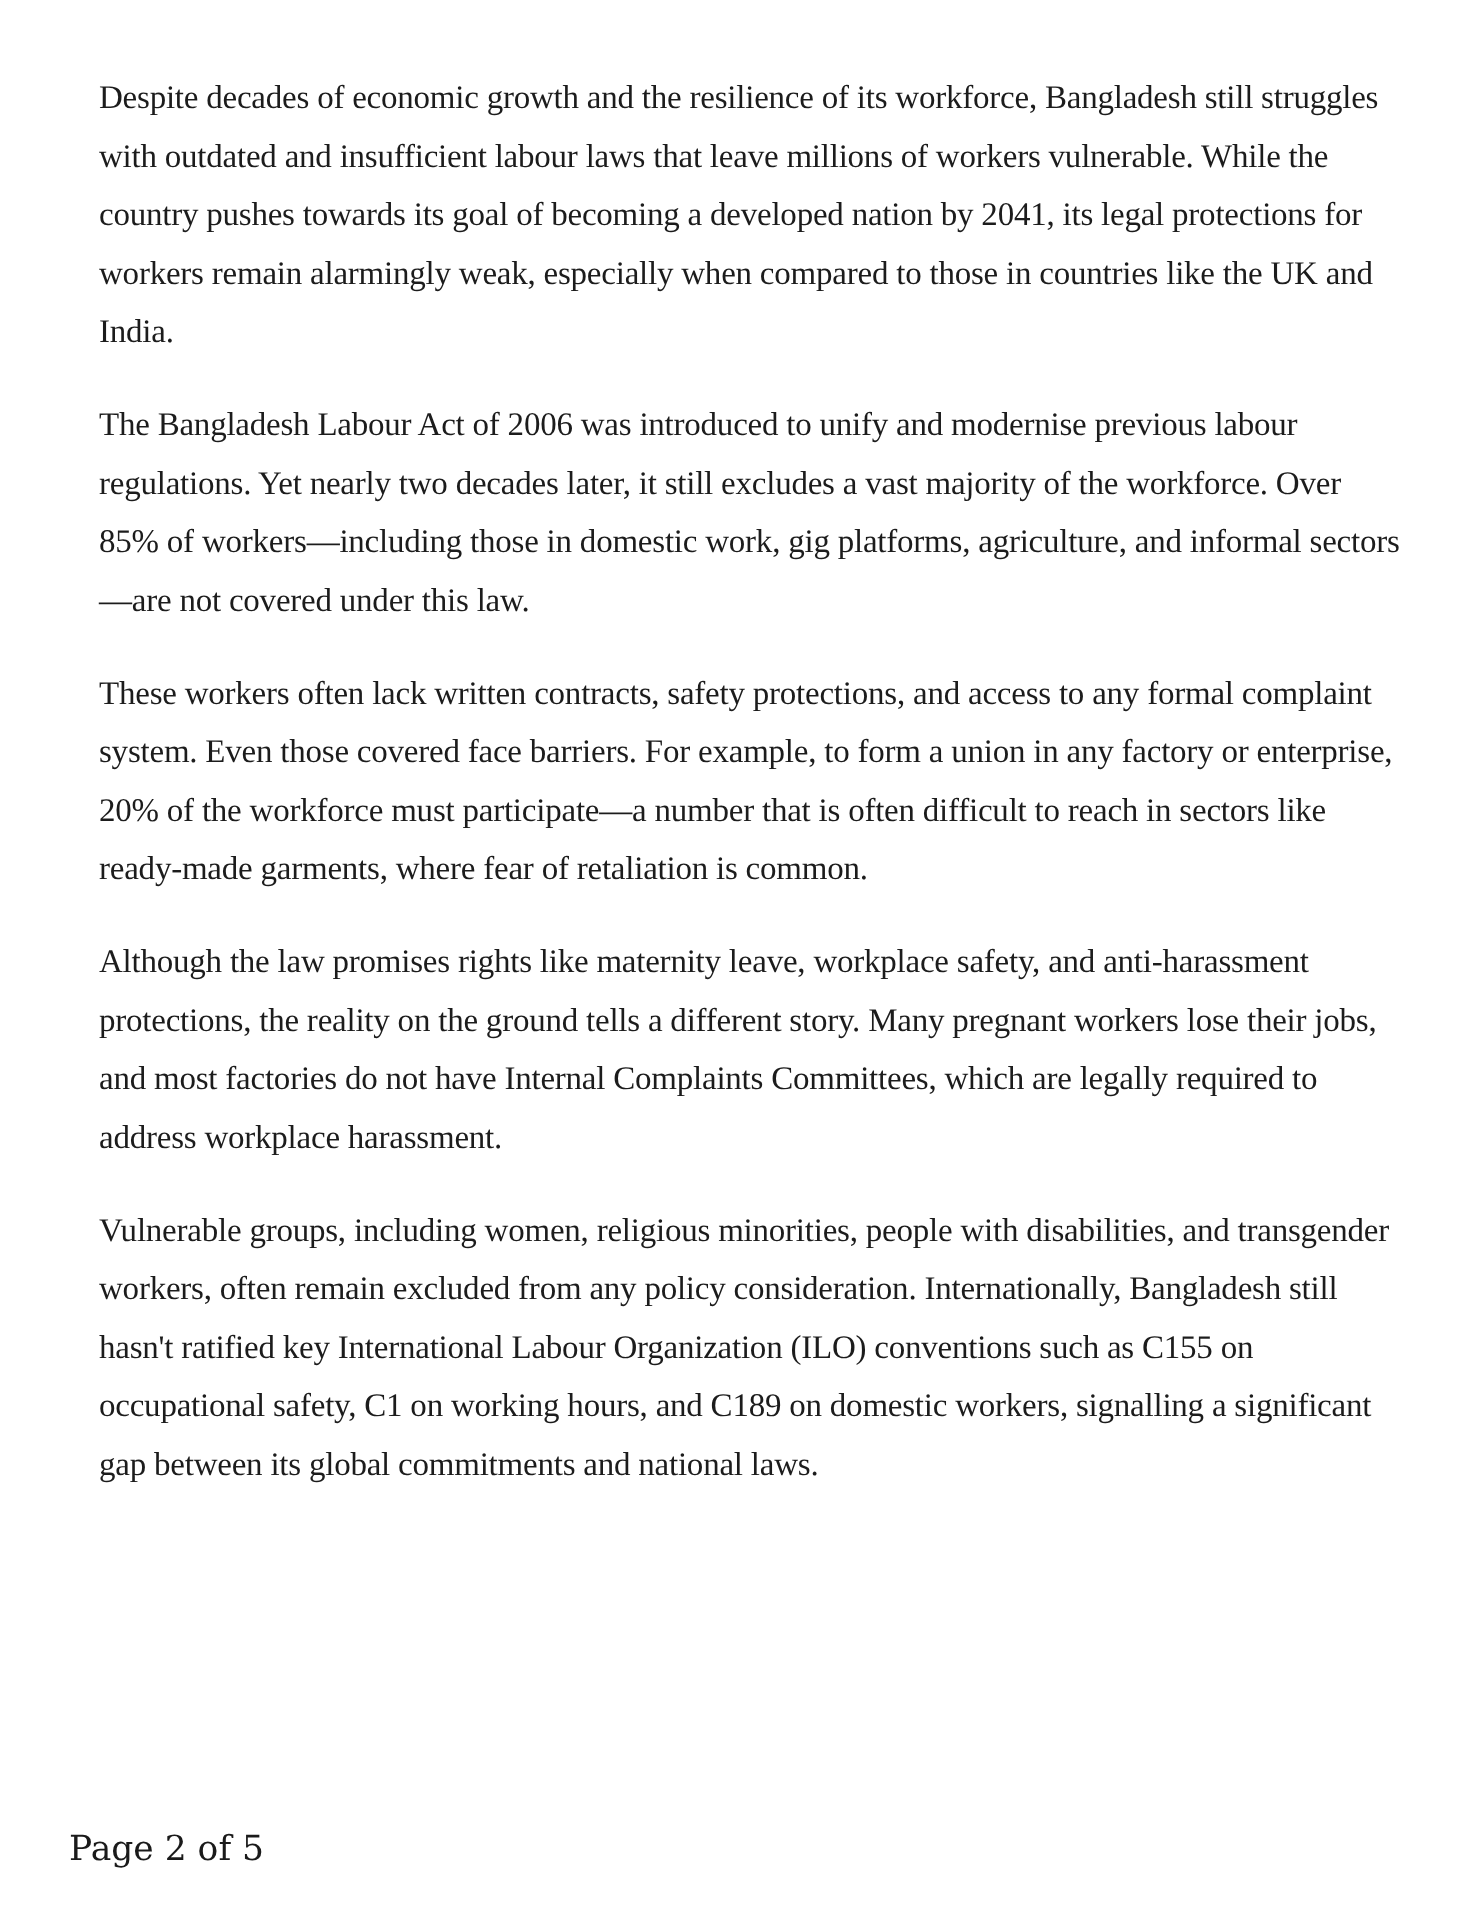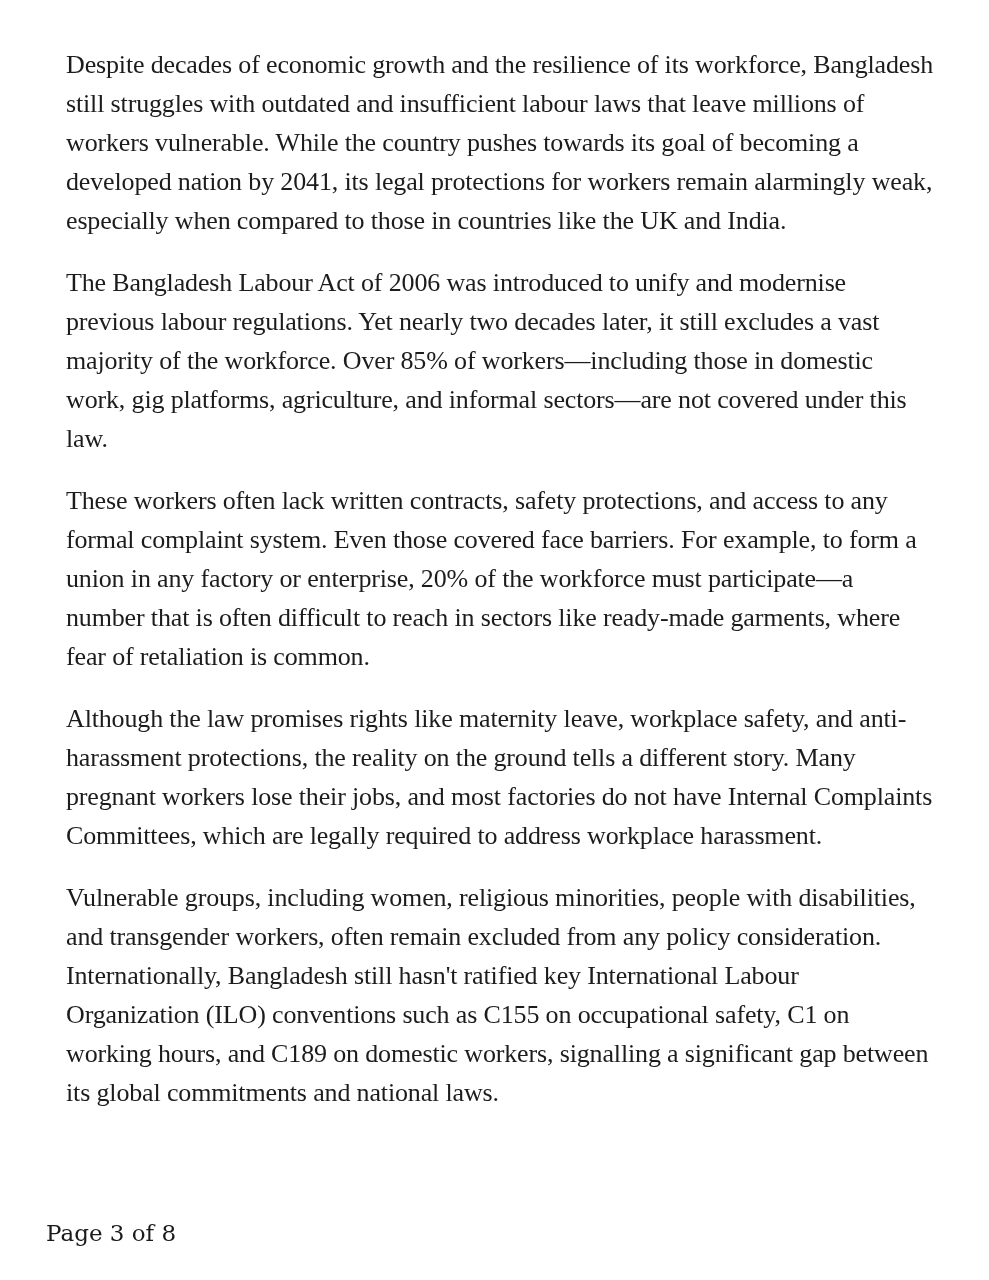--- a/index.html
+++ b/index.html
@@ -13,21 +13,21 @@
       position: relative;
       overflow: hidden;
       color: #1a1a1a;
     }
     .article {
       position: absolute;
       left: 66px;
       top: 46px;
       width: 870px;
       font-family: "Liberation Serif", "DejaVu Serif", serif;
-      font-size: 26px;
+      font-size: 22px;
       line-height: 38.9px;
       letter-spacing: -0.15px;
       color: #1c1c1c;
     }
     .article p {
       margin: 0 0 23.5px 0;
     }
     .footer {
       position: absolute;
       left: 46px;
@@ -42,13 +42,13 @@
 <body>
 
 <div class="article">
   <p>Despite decades of economic growth and the resilience of its workforce, Bangladesh still struggles with outdated and insufficient labour laws that leave millions of workers vulnerable. While the country pushes towards its goal of becoming a developed nation by 2041, its legal protections for workers remain alarmingly weak, especially when compared to those in countries like the UK and India.</p>
   <p>The Bangladesh Labour Act of 2006 was introduced to unify and modernise previous labour regulations. Yet nearly two decades later, it still excludes a vast majority of the workforce. Over 85% of workers—including those in domestic work, gig platforms, agriculture, and informal sectors—are not covered under this law.</p>
   <p>These workers often lack written contracts, safety protections, and access to any formal complaint system. Even those covered face barriers. For example, to form a union in any factory or enterprise, 20% of the workforce must participate—a number that is often difficult to reach in sectors like ready-made garments, where fear of retaliation is common.</p>
   <p>Although the law promises rights like maternity leave, workplace safety, and anti-harassment protections, the reality on the ground tells a different story. Many pregnant workers lose their jobs, and most factories do not have Internal Complaints Committees, which are legally required to address workplace harassment.</p>
   <p>Vulnerable groups, including women, religious minorities, people with disabilities, and transgender workers, often remain excluded from any policy consideration. Internationally, Bangladesh still hasn't ratified key International Labour Organization (ILO) conventions such as C155 on occupational safety, C1 on working hours, and C189 on domestic workers, signalling a significant gap between its global commitments and national laws.</p>
 </div>
 
-<div class="footer">Page 3 of 8</div>
+<div class="footer">Page 2 of 5</div>
 
 </body></html>

